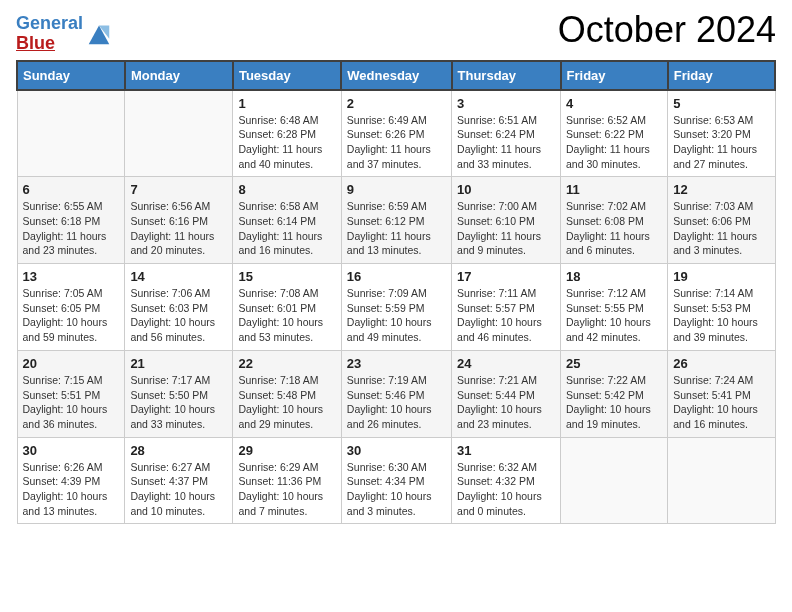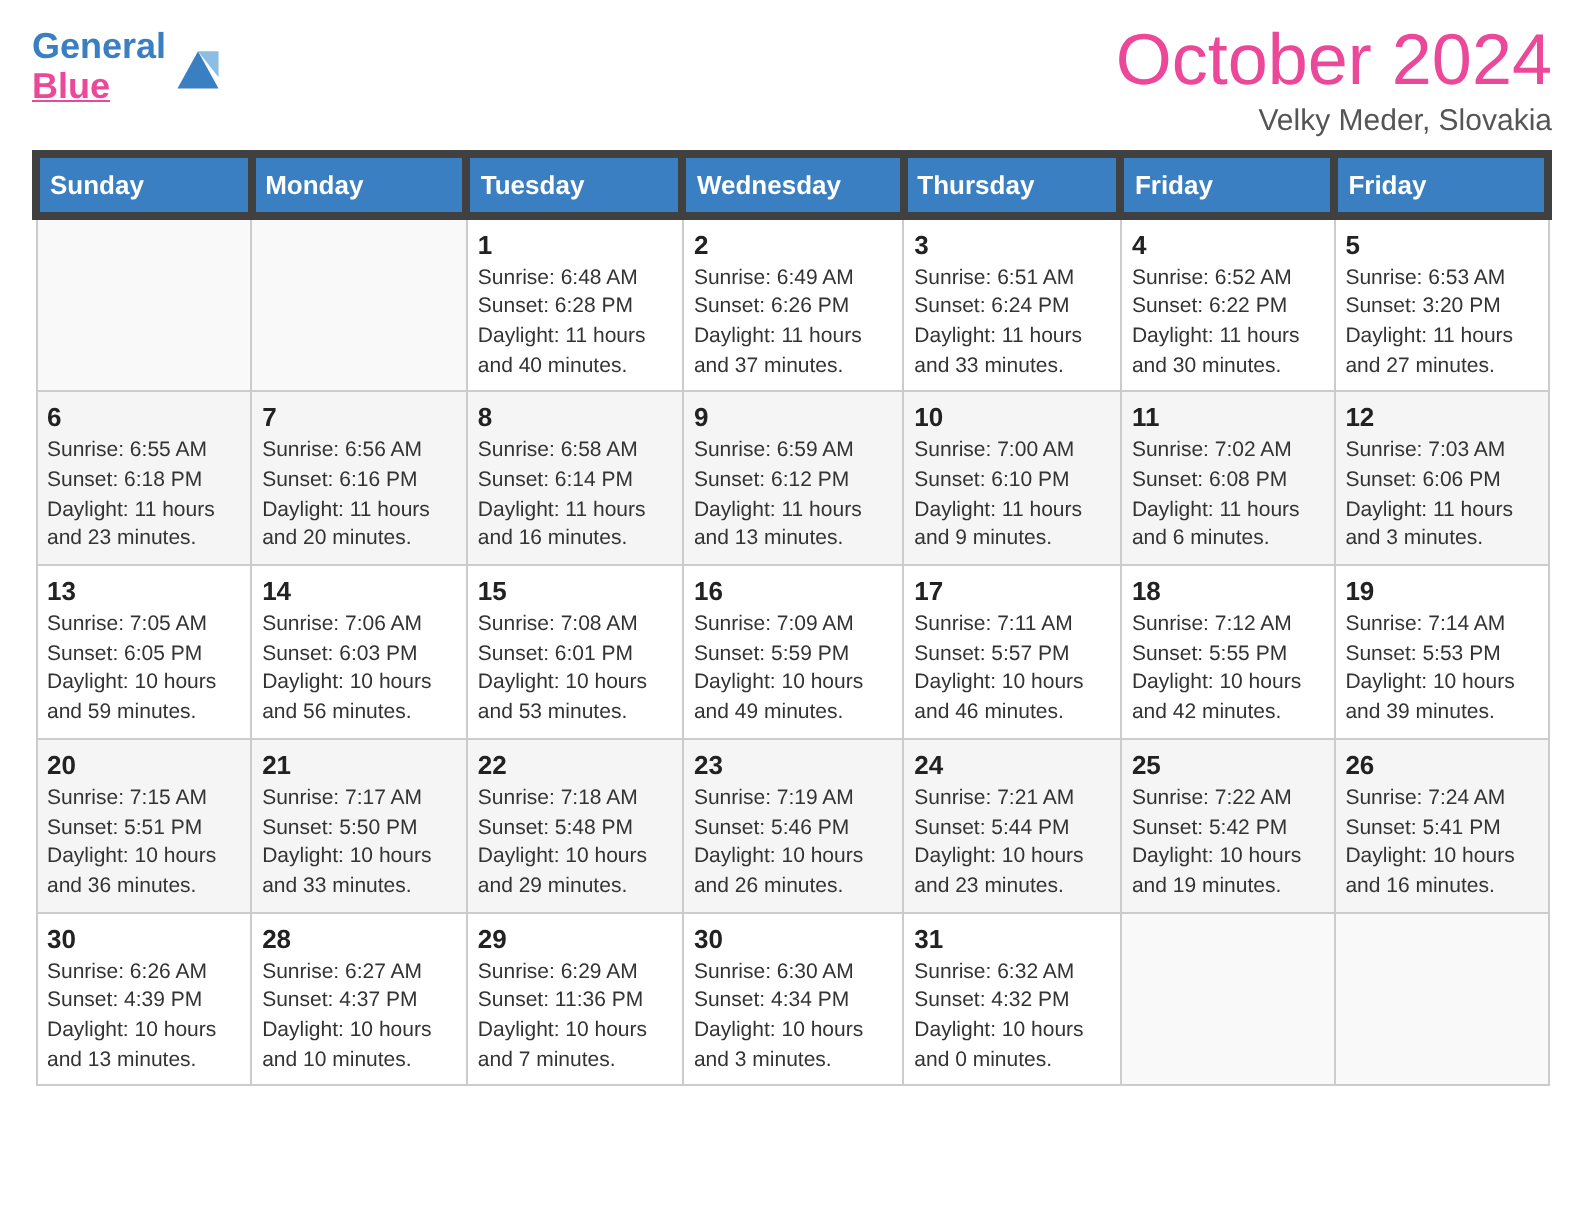--- a/index.html
+++ b/index.html
@@ -38,41 +38,41 @@
       width: 28px;
       height: 28px;
       margin-left: 2px;
     }
     .title-block {
       text-align: right;
     }
     .month-title {
       font-size: 36px;
       font-weight: normal;
-      color: #ec4899;
+      color: #000000;
       line-height: 1.1;
     }
     .location-title {
       font-size: 15px;
       color: #555;
       margin-top: 2px;
     }
     .calendar {
       width: 100%;
       border-collapse: collapse;
       border: 1px solid #ccc;
     }
     .calendar th {
       background: #3a7fc1;
       color: #fff;
       font-size: 13px;
       font-weight: bold;
       padding: 6px 5px;
       text-align: left;
-      border: 4px solid #404040;
+      border: 2px solid #404040;
     }
     .calendar td {
       vertical-align: top;
       padding: 5px 5px 5px 5px;
       border: 1px solid #ccc;
       font-size: 11px;
       color: #333;
       width: 113px;
       min-height: 70px;
       background: #fff;
@@ -102,32 +102,31 @@
 </head>
 <body>
 
 <div class="container">
   <div class="header-row">
     <div class="logo">
       <div>
         <div style="display:flex;align-items:center;">
           <div class="logo-text">
             <span>General</span><br>
-            <span style="color:#ec4899;text-decoration:underline;">Blue</span>
+            <span style="color:#b91c1c;text-decoration:underline;">Blue</span>
           </div>
           <svg class="logo-icon" viewBox="0 0 30 30" xmlns="http://www.w3.org/2000/svg">
             <polygon points="4,26 15,6 26,26" fill="#3a7fc1"></polygon>
             <polygon points="15,6 26,6 26,20" fill="#5ba3d9" opacity="0.7"></polygon>
           </svg>
         </div>
       </div>
     </div>
     <div class="title-block">
       <div class="month-title">October 2024</div>
-      <div class="location-title">Velky Meder, Slovakia</div>
     </div>
   </div>
 
   <table class="calendar">
     <thead>
       <tr>
         <th>Sunday</th>
         <th>Monday</th>
         <th>Tuesday</th>
         <th>Wednesday</th>

